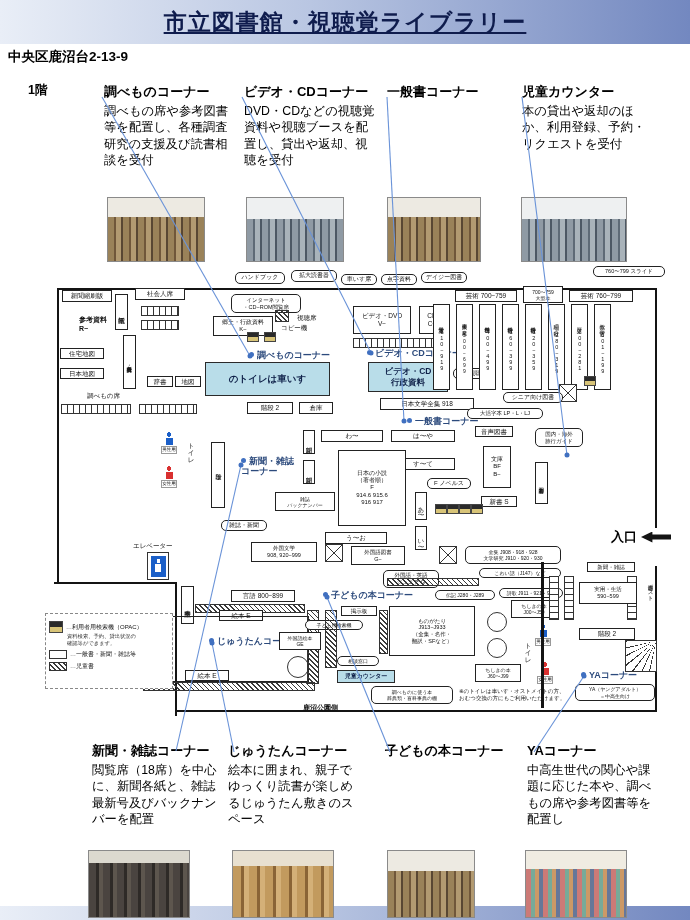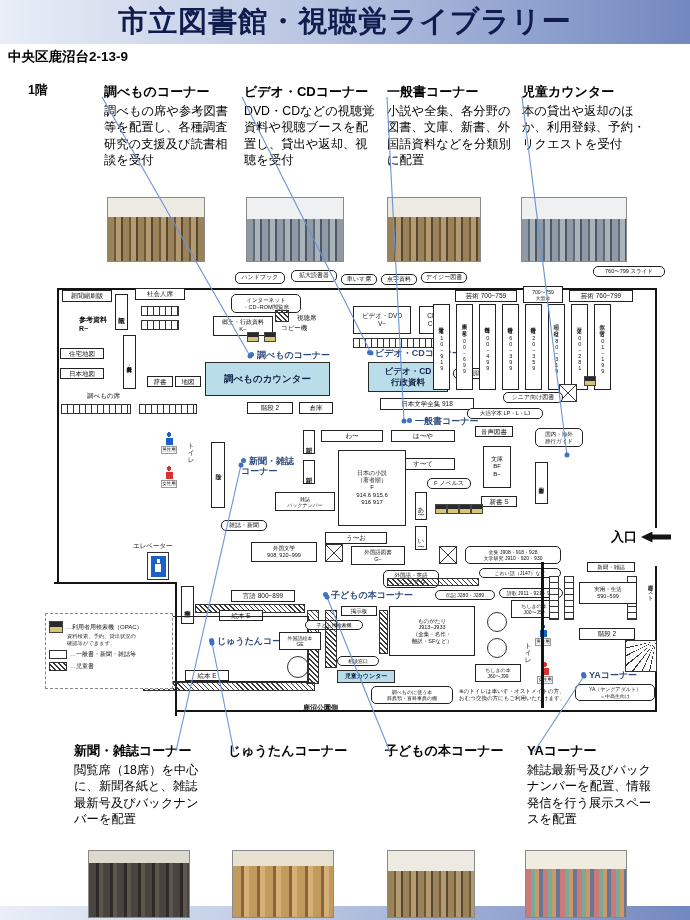--- a/index.html
+++ b/index.html
@@ -3,21 +3,21 @@
 <meta charset="utf-8">
 <style>
   html,body{margin:0;padding:0;}
   body{font-family:"Liberation Sans","DejaVu Sans",sans-serif;background:#fff;}
   #page{position:relative;width:690px;height:920px;background:#fff;overflow:hidden;}
 
   
   .hdr{position:absolute;left:0;top:0;width:690px;height:44px;
        background:linear-gradient(90deg,#e9eef7 0%,#b9c6e2 45%,#7388c0 100%);
        display:flex;align-items:center;justify-content:center;}
-  .hdr-title{font-size:29px;font-weight:bold;color:#0f1c4d;letter-spacing:1px;}
+  .hdr-title{font-size:23px;font-weight:bold;color:#0f1c4d;letter-spacing:1px;text-decoration:underline;}
   .ftr{position:absolute;left:0;top:906px;width:690px;height:14px;z-index:1;
        background:linear-gradient(90deg,#e9eef7 0%,#b9c6e2 45%,#7388c0 100%);}
   .addr{position:absolute;left:8px;top:48px;font-size:13.5px;font-weight:bold;color:#000;}
   .floor{position:absolute;left:28px;top:82px;font-size:12.5px;font-weight:bold;color:#000;}
 
   
   .ann{position:absolute;width:132px;}
   .ann-title{font-weight:bold;font-size:13px;color:#000;margin-bottom:2px;}
   .ann-desc{font-size:12.3px;line-height:1.34;color:#000;}
   .photo{position:absolute;border:1px solid #8a8a8a;z-index:2;}
@@ -107,21 +107,20 @@
   <div class="ann" style="left:104px;top:83px;">
     <div class="ann-title">調べものコーナー</div>
     <div class="ann-desc">調べもの席や参考図書等を配置し、各種調査研究の支援及び読書相談を受付</div>
   </div>
   <div class="ann" style="left:244px;top:83px;">
     <div class="ann-title">ビデオ・CDコーナー</div>
     <div class="ann-desc">DVD・CDなどの視聴覚資料や視聴ブースを配置し、貸出や返却、視聴を受付</div>
   </div>
   <div class="ann" style="left:387px;top:83px;">
     <div class="ann-title">一般書コーナー</div>
-    <div class="ann-desc">小説や全集、各分野の図書、文庫、新書、外国語資料などを分類別に配置</div>
   </div>
   <div class="ann" style="left:522px;top:83px;">
     <div class="ann-title">児童カウンター</div>
     <div class="ann-desc">本の貸出や返却のほか、利用登録、予約・リクエストを受付</div>
   </div>
 
   <div class="photo ph-a" style="left:107px;top:197px;width:96px;height:63px;"></div>
   <div class="photo ph-b" style="left:246px;top:197px;width:96px;height:63px;"></div>
   <div class="photo ph-a" style="left:387px;top:197px;width:92px;height:63px;"></div>
   <div class="photo ph-b" style="left:521px;top:197px;width:104px;height:63px;"></div>
@@ -155,21 +154,21 @@
         <div class="mi box" style="left: 178px; top: 36px; width: 60px; height: 20px; font-size: 6px;">郷土・行政資料
 K−</div>
         <div class="mi label" style="left: 246px; top: 44px; width: 32px; height: 9px;">コピー機</div>
         <div class="mi callout" style="left: 196px; top: 14px; width: 70px; height: 19px; font-size: 5.5px;">インターネット
 ・CD−ROM閲覧席</div>
         <div class="mi hatch" style="left: 240px; top: 30px; width: 14px; height: 12px;"></div>
         <div class="mi label" style="left: 262px; top: 34px; width: 26px; height: 8px;">視聴席</div>
         <div class="mi pc" style="left: 212px; top: 52px;"></div>
         <div class="mi pc" style="left: 229px; top: 52px;"></div>
         <div class="mi corner" style="left: 214px; top: 70px; width: 92px; height: 12px;">調べものコーナー</div>
-        <div class="mi counter" style="left: 170px; top: 82px; width: 125px; height: 34px; font-size: 9.5px;">調べものカウンター</div>
+        <div class="mi counter" style="left: 170px; top: 82px; width: 125px; height: 34px; font-size: 9.5px;">のトイレは車いす</div>
         <div class="mi box" style="left: 212px; top: 122px; width: 46px; height: 12px;">階段 2</div>
         <div class="mi box" style="left: 264px; top: 122px; width: 34px; height: 12px;">倉庫</div>
         <div class="mi box" style="left: 318px; top: 26px; width: 58px; height: 28px; font-size: 6.5px;">ビデオ・DVD
 V−</div>
         <div class="mi box" style="left: 384px; top: 26px; width: 26px; height: 28px; font-size: 6.5px;">CD
 C−</div>
         <div class="mi comb" style="left: 318px; top: 58px; width: 90px; height: 10px;"></div>
         <div class="mi corner" style="left: 332px; top: 68px; width: 104px; height: 12px;">ビデオ・CDコーナー</div>
         <div class="mi counter" style="left: 333px; top: 82px; width: 80px; height: 30px; font-size: 8.5px;">ビデオ・CD
 行政資料</div>
@@ -326,33 +325,34 @@
         <span class="lg-box"></span>
         <span class="lg-t">…一般書・新聞・雑誌等</span>
       </div>
       <div class="lg-row">
         <span class="lg-box lg-hatch"></span>
         <span class="lg-t">…児童書</span>
       </div>
     </div>
   </div>
 
-  <div class="ann" style="left:74px;top:742px;">
+  <div class="ann" style="left:92px;top:742px;">
     <div class="ann-title">新聞・雑誌コーナー</div>
     <div class="ann-desc">閲覧席（18席）を中心に、新聞各紙と、雑誌最新号及びバックナンバーを配置</div>
   </div>
   <div class="ann" style="left:228px;top:742px;">
     <div class="ann-title">じゅうたんコーナー</div>
+    <div class="ann-desc">絵本に囲まれ、親子でゆっくり読書が楽しめるじゅうたん敷きのスペース</div>
   </div>
   <div class="ann" style="left:385px;top:742px;">
     <div class="ann-title">子どもの本コーナー</div>
   </div>
   <div class="ann" style="left:527px;top:742px;">
     <div class="ann-title">YAコーナー</div>
-    <div class="ann-desc">雑誌最新号及びバックナンバーを配置、情報発信を行う展示スペースを配置</div>
+    <div class="ann-desc">中高生世代の関心や課題に応じた本や、調べもの席や参考図書等を配置し</div>
   </div>
 
   <div class="photo ph-dark" style="left:88px;top:850px;width:100px;height:66px;"></div>
   <div class="photo ph-warm" style="left:232px;top:850px;width:100px;height:66px;"></div>
   <div class="photo ph-a" style="left:387px;top:850px;width:86px;height:66px;"></div>
   <div class="photo ph-kids" style="left:525px;top:850px;width:100px;height:66px;"></div>
 
   <div class="ftr"></div>
 
   <svg class="leaders" width="690" height="920">

